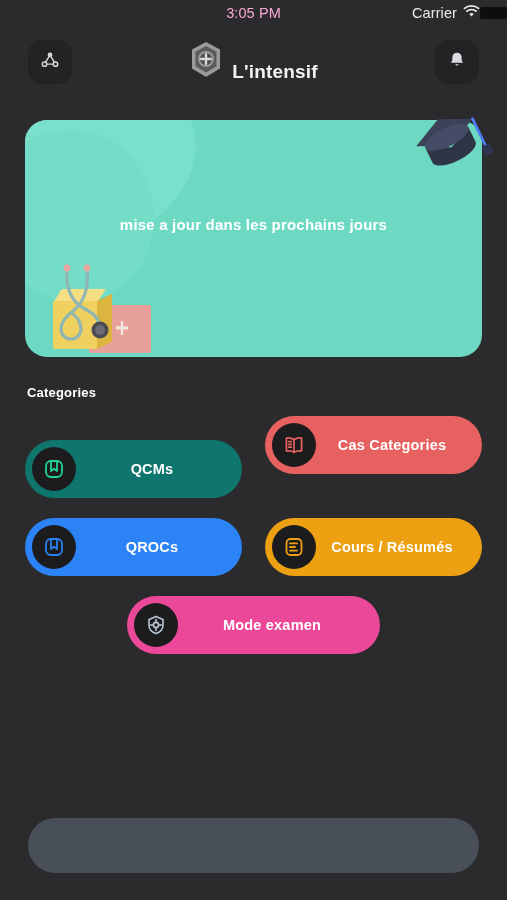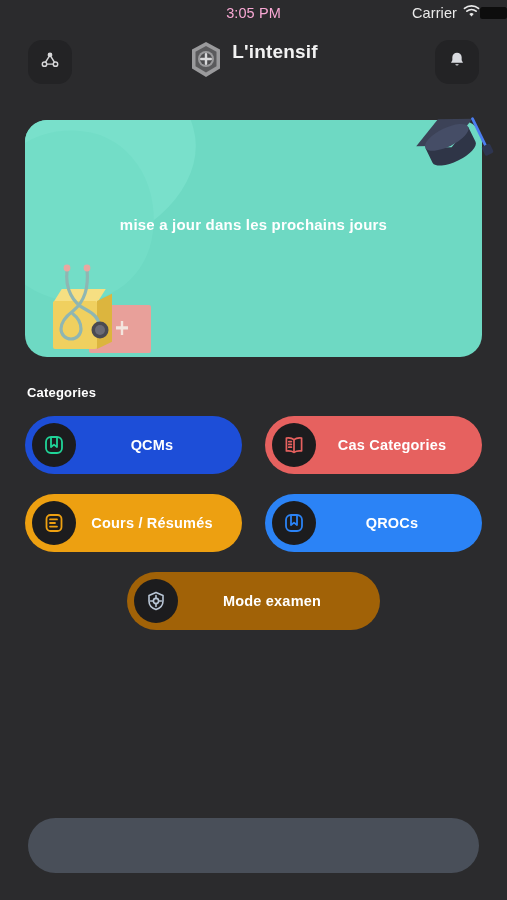--- a/index.html
+++ b/index.html
@@ -75,21 +75,21 @@
     height: 44px;
     border-radius: 14px;
     background: #232325;
     display: flex;
     align-items: center;
     justify-content: center;
     cursor: pointer;
   }
   .brand {
     display: flex;
-    align-items: flex-start;
+    align-items: flex-end;
     gap: 9px;
   }
   .brand-title {
     color: #f2f2f2;
     font-size: 19px;
     font-weight: bold;
     letter-spacing: 0.2px;
   }
 
   
@@ -239,33 +239,33 @@
   }
   .cat-label {
     flex: 1;
     text-align: center;
     color: #ffffff;
     font-size: 14.5px;
     font-weight: bold;
     letter-spacing: 0.2px;
     padding-right: 14px;
   }
-  .cat-qcms     { background: #1d4ed8; }
+  .cat-qcms     { background: #0f766e; margin-top: 24px; }
   .cat-cas      { background: #e6615f; }
   .cat-cours    { background: #eda011; }
   .cat-qrocs    { background: #2b83f6; }
 
   .exam-row {
     margin-top: 20px;
     display: flex;
     justify-content: center;
   }
   .cat-exam {
     width: 253px;
-    background: #a16207;
+    background: #ec4899;
     padding-left: 7px;
   }
 
   
   .bottom-bar {
     position: absolute;
     left: 28px;
     right: 28px;
     bottom: 27px;
     height: 55px;
@@ -382,38 +382,38 @@
     <div class="cat-icon-circle">
       <svg width="24" height="24" viewBox="0 0 24 24" fill="none" stroke="#e6615f" stroke-width="1.7">
         <path d="M12 6.6 C10 5 7.2 4.6 4.4 5 V18 C7.2 17.6 10 18 12 19.4 C14 18 16.8 17.6 19.6 18 V5 C16.8 4.6 14 5 12 6.6 Z" stroke-linejoin="round"></path>
         <path d="M12 6.6 V19.4"></path>
         <path d="M6.8 8.6 H9.4 M6.8 11.4 H9.4 M6.8 14.2 H9.4" stroke-linecap="round"></path>
       </svg>
     </div>
     <span class="cat-label">Cas Categories</span>
   </div>
 
+  <div class="cat-pill cat-qrocs">
+    <div class="cat-icon-circle">
+      <svg width="24" height="24" viewBox="0 0 24 24" fill="none" stroke="#2b83f6" stroke-width="1.8">
+        <rect x="4" y="4" width="16" height="16" rx="5"></rect>
+        <path d="M9 4 V14 L12 11.6 L15 14 V4" stroke-linejoin="round"></path>
+      </svg>
+    </div>
+    <span class="cat-label">QROCs</span>
+  </div>
+
   <div class="cat-pill cat-cours">
     <div class="cat-icon-circle">
       <svg width="24" height="24" viewBox="0 0 24 24" fill="none" stroke="#eda011" stroke-width="1.8">
         <rect x="4.5" y="4" width="15" height="16" rx="4"></rect>
         <path d="M8 8.4 H15 M8 12 H13 M8 15.6 H15" stroke-linecap="round"></path>
       </svg>
     </div>
     <span class="cat-label">Cours / Résumés</span>
-  </div>
-
-  <div class="cat-pill cat-qrocs">
-    <div class="cat-icon-circle">
-      <svg width="24" height="24" viewBox="0 0 24 24" fill="none" stroke="#2b83f6" stroke-width="1.8">
-        <rect x="4" y="4" width="16" height="16" rx="5"></rect>
-        <path d="M9 4 V14 L12 11.6 L15 14 V4" stroke-linejoin="round"></path>
-      </svg>
-    </div>
-    <span class="cat-label">QROCs</span>
   </div>
 </div>
 
 <div class="exam-row">
   <div class="cat-pill cat-exam">
     <div class="cat-icon-circle">
       <svg width="24" height="24" viewBox="0 0 24 24" fill="none" stroke="#b9c6d6" stroke-width="1.6">
         <path d="M12 3.4 L19 6.4 V12 c0 4.4-3 7.2-7 8.6 -4-1.4-7-4.2-7-8.6 V6.4 Z" stroke-linejoin="round"></path>
         <circle cx="12" cy="12" r="2.6"></circle>
         <path d="M12 6.6 V9.4 M12 14.6 V17.4 M9.2 12 H6.6 M17.4 12 H14.8" stroke-linecap="round"></path>

